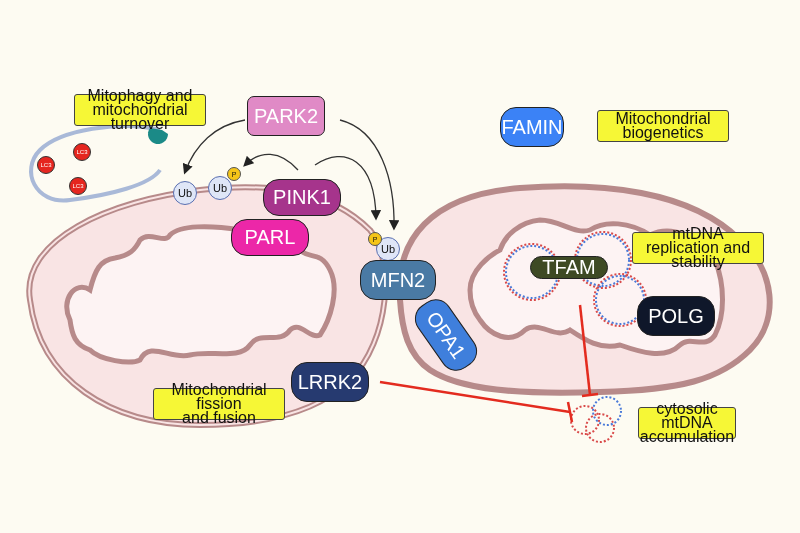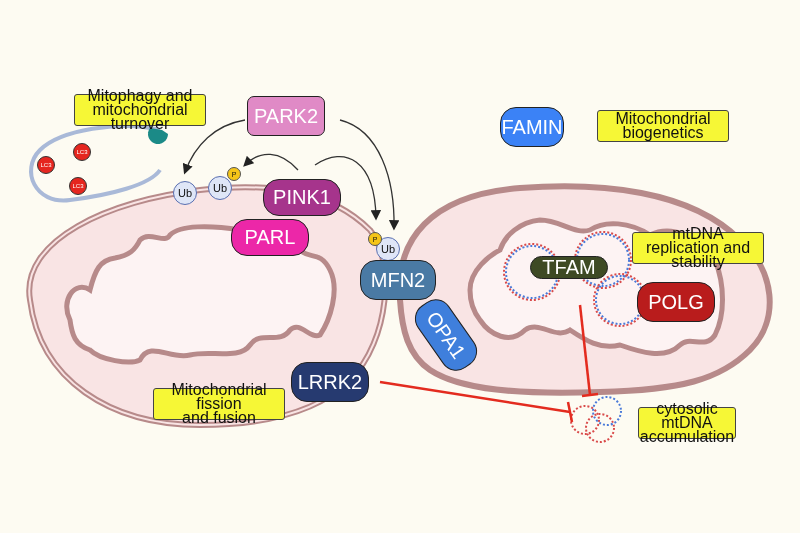--- a/index.html
+++ b/index.html
@@ -75,21 +75,21 @@
 <div class="p" style="left:368px;top:232px">P</div>
 
 <div class="pill" id="p-park2" style="left: 247px; top: 96px; width: 78px; height: 40px; background: rgb(224, 138, 198); border-radius: 7px;">PARK2</div>
 <div class="pill" id="p-pink1" style="left: 263px; top: 179px; width: 78px; height: 37px; background: rgb(166, 52, 140);">PINK1</div>
 <div class="pill" id="p-parl" style="left: 231px; top: 219px; width: 78px; height: 37px; background: rgb(236, 39, 168);">PARL</div>
 <div class="pill" id="p-mfn2" style="left: 360px; top: 260px; width: 76px; height: 40px; background: rgb(74, 122, 164);">MFN2</div>
 <div class="pill" id="p-opa1" style="left: 408px; top: 316px; width: 76px; height: 38px; transform: rotate(55deg); background: rgb(63, 127, 220);">OPA1</div>
 <div class="pill" id="p-lrrk2" style="left: 291px; top: 362px; width: 78px; height: 40px; background: rgb(38, 58, 112);">LRRK2</div>
 <div class="pill" id="p-famin" style="left: 500px; top: 107px; width: 64px; height: 40px; background: #3b82f6;">FAMIN</div>
 <div class="pill" id="p-tfam" style="left: 530px; top: 256px; width: 78px; height: 23px; background: rgb(62, 74, 36);">TFAM</div>
-<div class="pill" id="p-polg" style="left: 637px; top: 282px; width: 78px; height: 40px; background: #b91c1c;">POLG</div>
+<div class="pill" id="p-polg" style="left: 637px; top: 296px; width: 78px; height: 40px; background: #0f172a;">POLG</div>
 
 <div class="note" style="left:74px;top:94px;width:132px;height:32px">
     <span><span>Mitophagy and</span><br><span>mitochondrial turnover</span></span>
   </div>
 <div class="note" style="left:597px;top:110px;width:132px;height:32px">
     <span><span>Mitochondrial</span><br><span>biogenetics</span></span>
   </div>
 <div class="note" style="left:153px;top:388px;width:132px;height:32px">
     <span><span>Mitochondrial fission</span><br><span>and fusion</span></span>
   </div>

